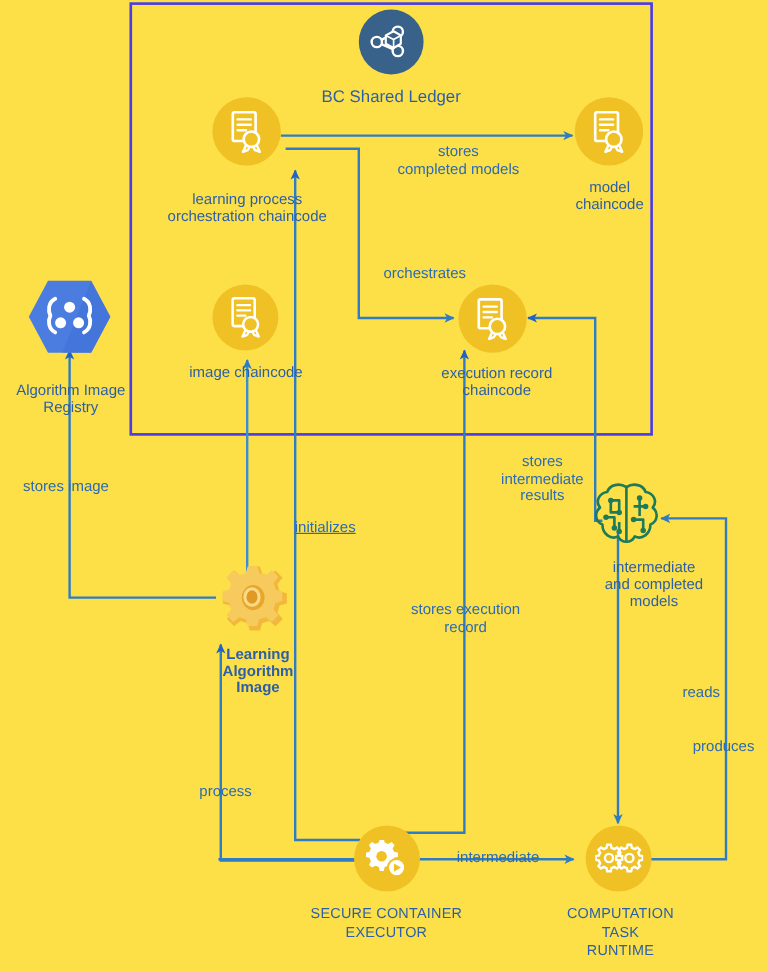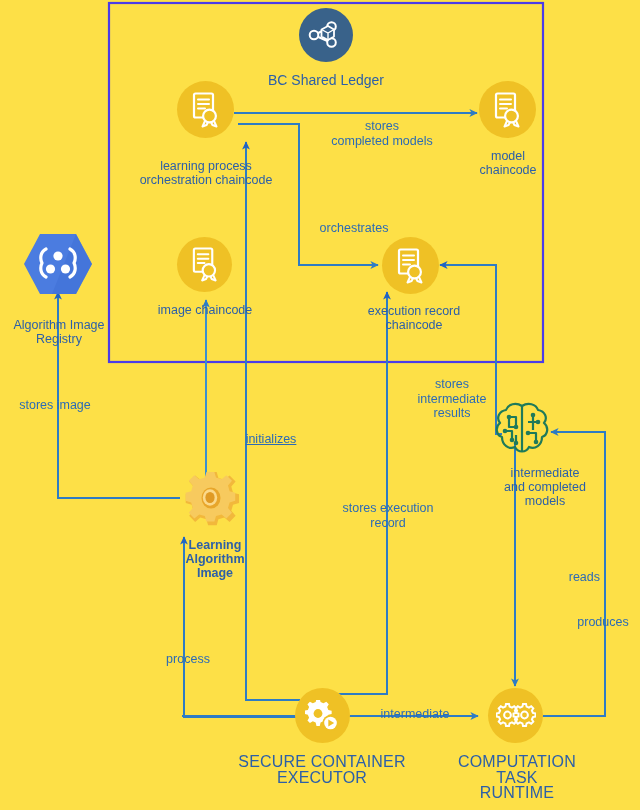--- a/index.html
+++ b/index.html
@@ -15,21 +15,21 @@
   .node{position:absolute;}
   .circ{border-radius:50%;display:flex;align-items:center;justify-content:center;}
   .gold{background:#EFC125;}
   .ledger{background:#39628A;}
 
   .lbl{
     position:absolute;text-align:center;color:#2C5FA8;
     font-size:12.5px;line-height:14px;white-space:pre-line;
     letter-spacing:0px;
   }
-  .lbl.caps{font-size:16px;line-height:15.5px;letter-spacing:.2px;}
+  .lbl.caps{font-size:12px;line-height:15.5px;letter-spacing:.2px;}
   .edge-lbl{
     position:absolute;text-align:center;color:#2C6BB5;
     font-size:12.5px;line-height:14.5px;white-space:pre-line;
   }
   .boxtitle{
     position:absolute;color:#2C5FA8;font-size:14px;text-align:center;
   }
 </style>
 </head>
 <body>

